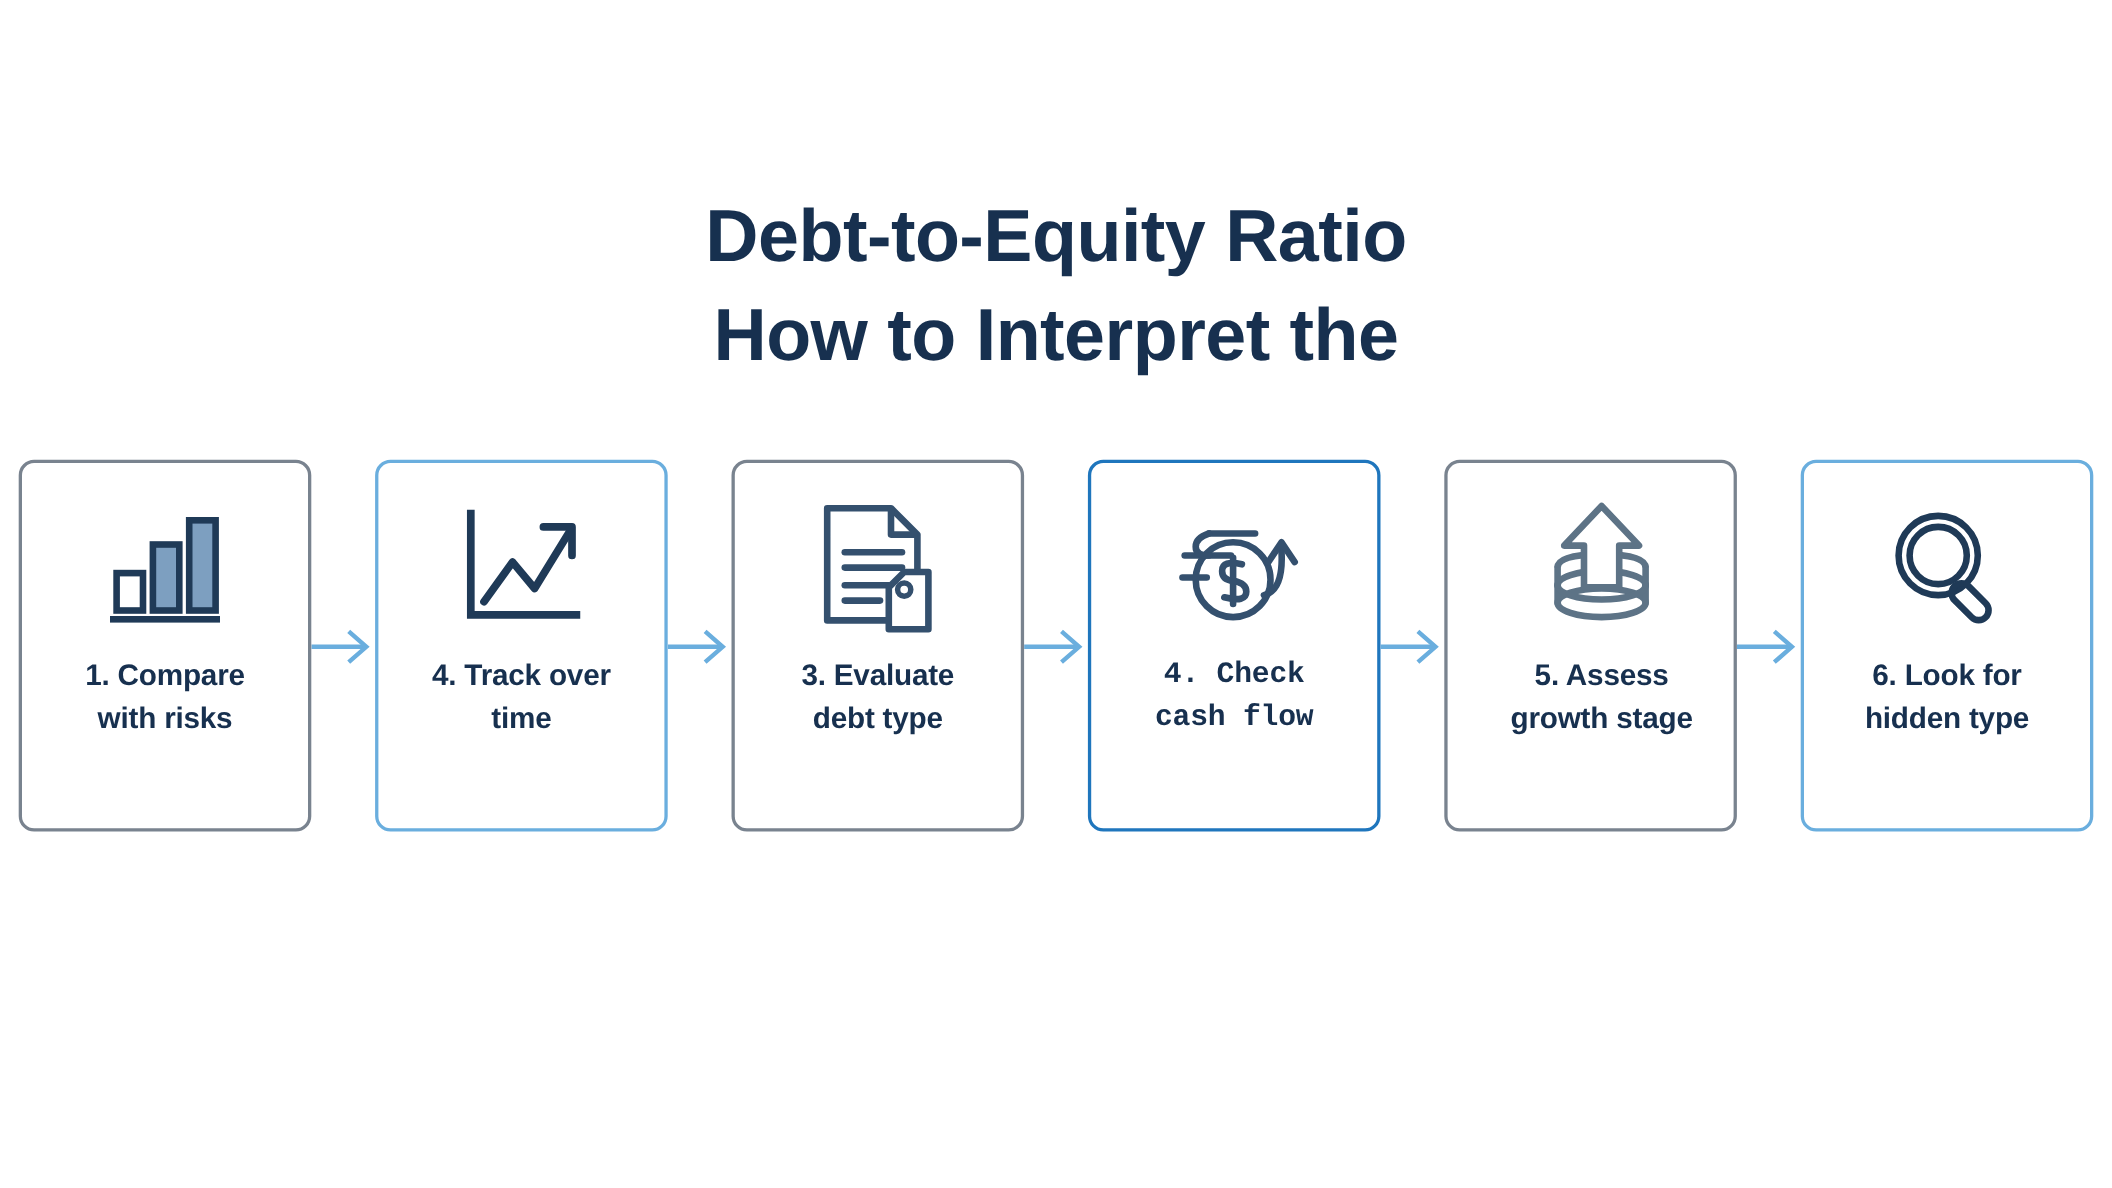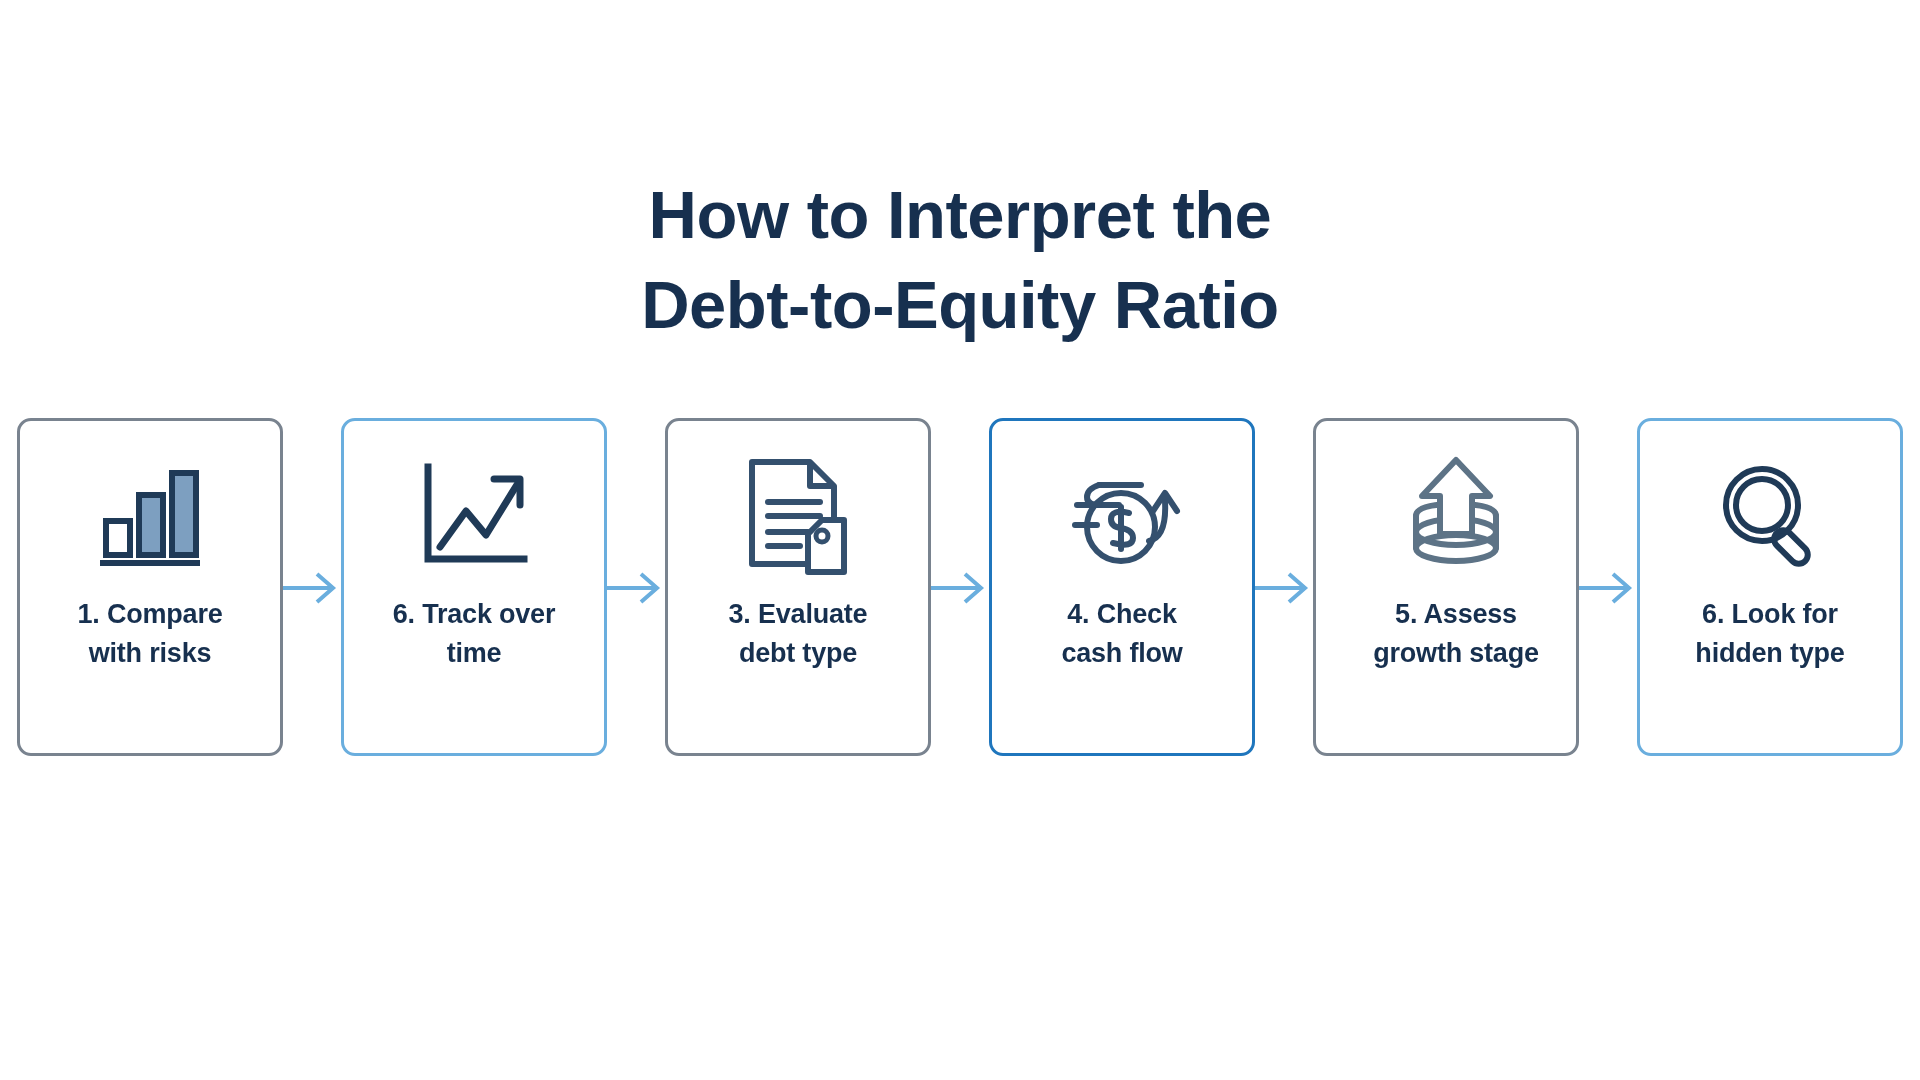--- a/index.html
+++ b/index.html
@@ -96,22 +96,22 @@
 
   
   .icon-svg { display: block; }
 </style>
 </head>
 <body>
 
 <div id="stage">
 
   <div class="title-block">
+    <div class="title-line">Debt-to-Equity Ratio</div>
     <div class="title-line">How to Interpret the</div>
-    <div class="title-line">Debt-to-Equity Ratio</div>
   </div>
 
   <div class="flow">
 
     <div class="card" style="border-color:#79838f;">
       <div class="card-icon">
         <svg class="icon-svg" width="120" height="120" viewBox="0 0 120 120">
           <rect x="16" y="66" width="24" height="34" fill="#ffffff" stroke="#1f3a57" stroke-width="6"></rect>
           <rect x="49" y="40" width="24" height="60" fill="#7d9fc0" stroke="#1f3a57" stroke-width="6"></rect>
           <rect x="82" y="18" width="24" height="82" fill="#7d9fc0" stroke="#1f3a57" stroke-width="6"></rect>
@@ -133,21 +133,21 @@
 
     <div class="card" style="border-color:#6aaede;">
       <div class="card-icon">
         <svg class="icon-svg" width="120" height="120" viewBox="0 0 120 120">
           <polyline points="14,12 14,104 110,104" fill="none" stroke="#1f3a57" stroke-width="7" stroke-linecap="square"></polyline>
           <polyline points="26,92 52,56 72,80 104,28" fill="none" stroke="#1f3a57" stroke-width="7" stroke-linecap="round" stroke-linejoin="round"></polyline>
           <polyline points="80,24 106,24 106,50" fill="none" stroke="#1f3a57" stroke-width="7" stroke-linecap="round" stroke-linejoin="round"></polyline>
         </svg>
       </div>
       <div class="card-label">
-        <div>6. Track over</div>
+        <div>4. Track over</div>
         <div>time</div>
       </div>
     </div>
 
     <div class="connector">
       <svg width="58" height="40" viewBox="0 0 58 40">
         <line x1="0" y1="20" x2="48" y2="20" stroke="#6aaede" stroke-width="4"></line>
         <polyline points="34,6 50,20 34,34" fill="none" stroke="#6aaede" stroke-width="4"></polyline>
       </svg>
     </div>
@@ -171,21 +171,21 @@
       </div>
     </div>
 
     <div class="connector">
       <svg width="58" height="40" viewBox="0 0 58 40">
         <line x1="0" y1="20" x2="48" y2="20" stroke="#6aaede" stroke-width="4"></line>
         <polyline points="34,6 50,20 34,34" fill="none" stroke="#6aaede" stroke-width="4"></polyline>
       </svg>
     </div>
 
-    <div class="card" style="border-color:#1f76bd;">
+    <div class="card" style="border-color:#1f76bd;font-family:Liberation Mono, monospace;">
       <div class="card-icon">
         <svg class="icon-svg" width="130" height="120" viewBox="0 0 130 120">
           <circle cx="64" cy="72" r="34" fill="none" stroke="#34506e" stroke-width="6"></circle>
           <path d="M72 58 Q54 54 54 64 Q54 72 64 73 Q76 75 76 83 Q76 93 56 88" fill="none" stroke="#34506e" stroke-width="6" stroke-linecap="round"></path>
           <line x1="64" y1="52" x2="64" y2="94" stroke="#34506e" stroke-width="6" stroke-linecap="round"></line>
           <path d="M92 86 Q110 82 108 46" fill="none" stroke="#34506e" stroke-width="6" stroke-linecap="round"></path>
           <polyline points="96,56 108,38 120,56" fill="none" stroke="#34506e" stroke-width="6" stroke-linecap="round" stroke-linejoin="round"></polyline>
           <line x1="42" y1="30" x2="84" y2="30" stroke="#34506e" stroke-width="6" stroke-linecap="round"></line>
           <line x1="20" y1="50" x2="62" y2="50" stroke="#34506e" stroke-width="6" stroke-linecap="round"></line>
           <line x1="18" y1="70" x2="40" y2="70" stroke="#34506e" stroke-width="6" stroke-linecap="round"></line>

